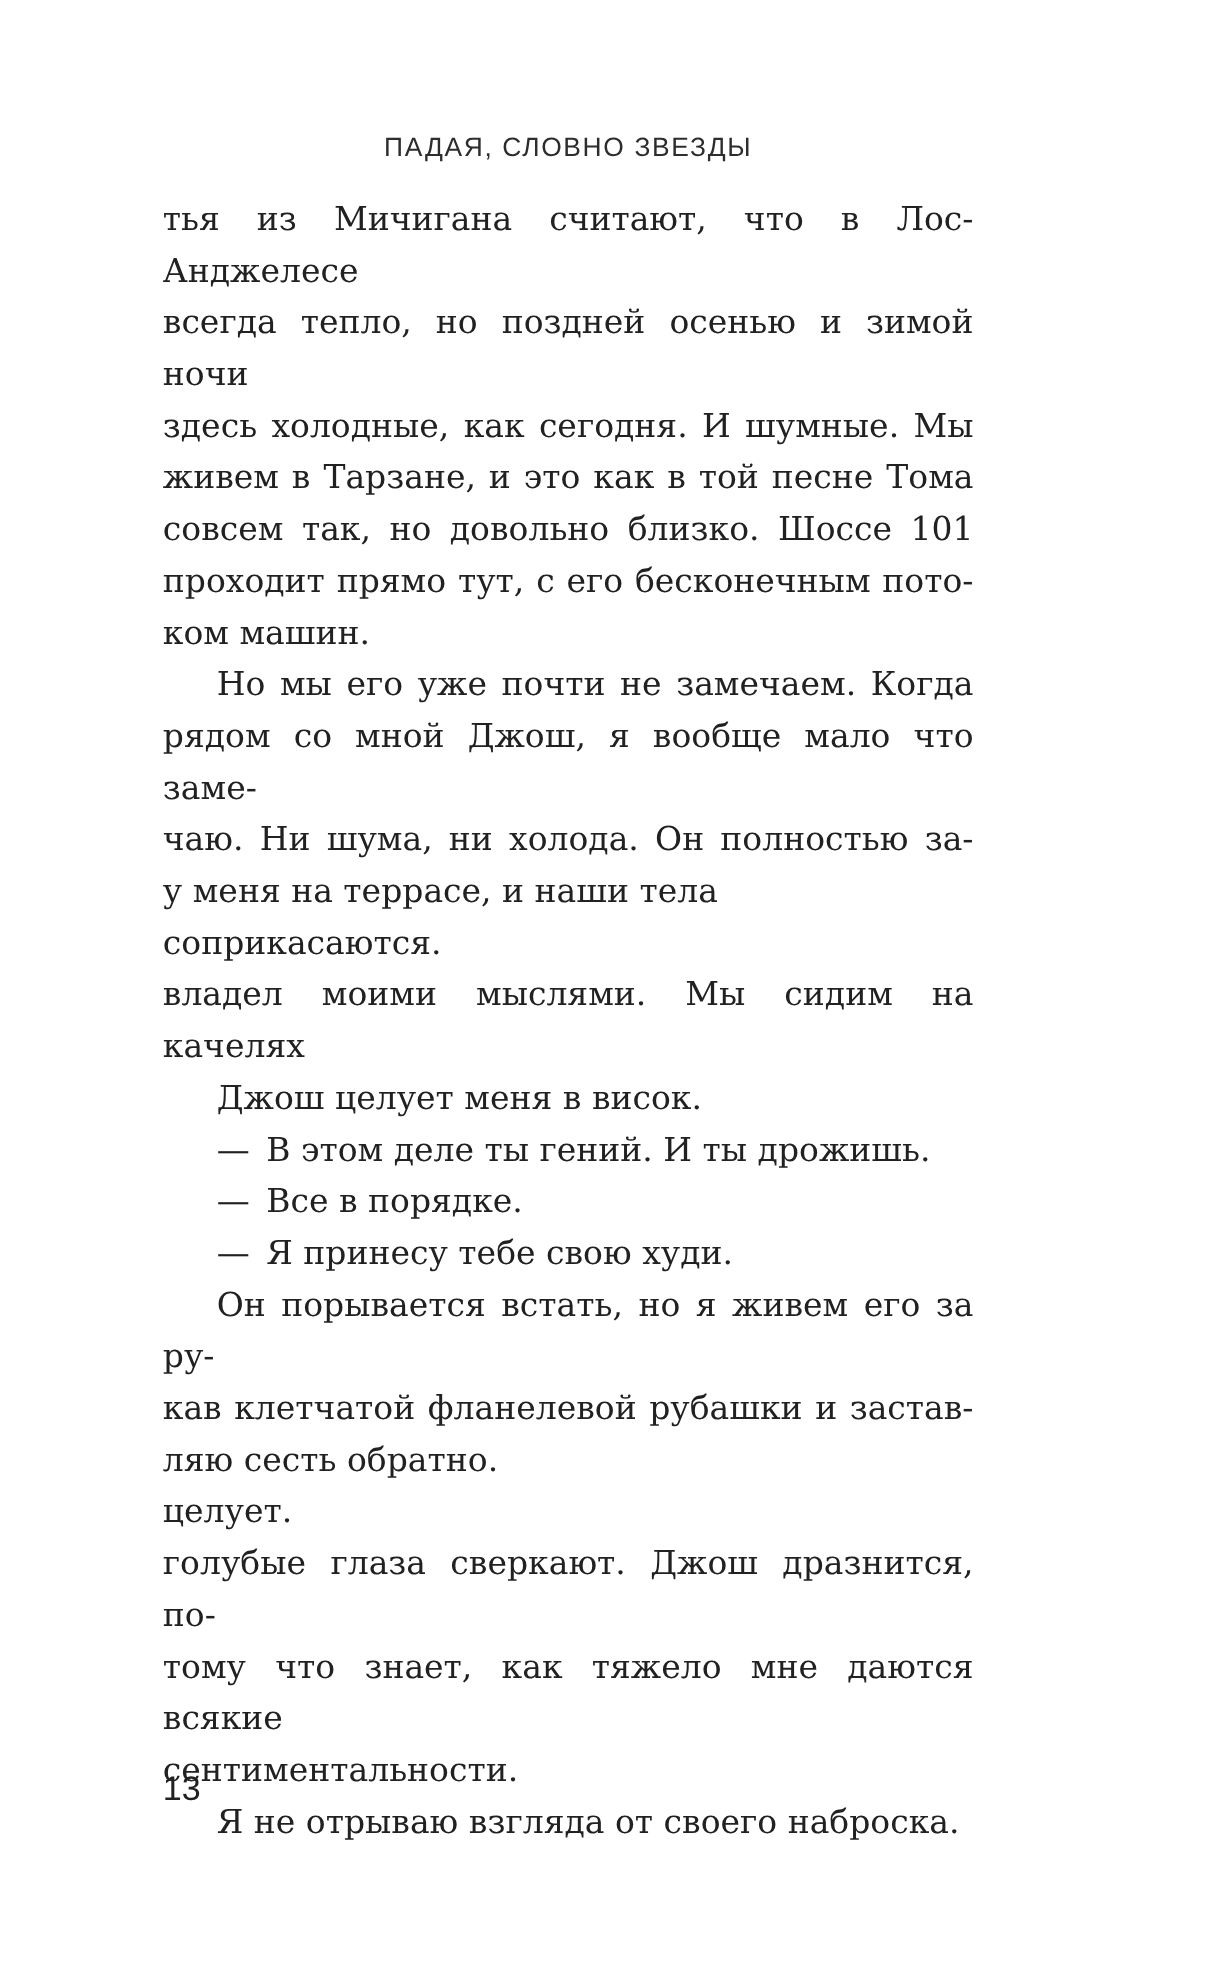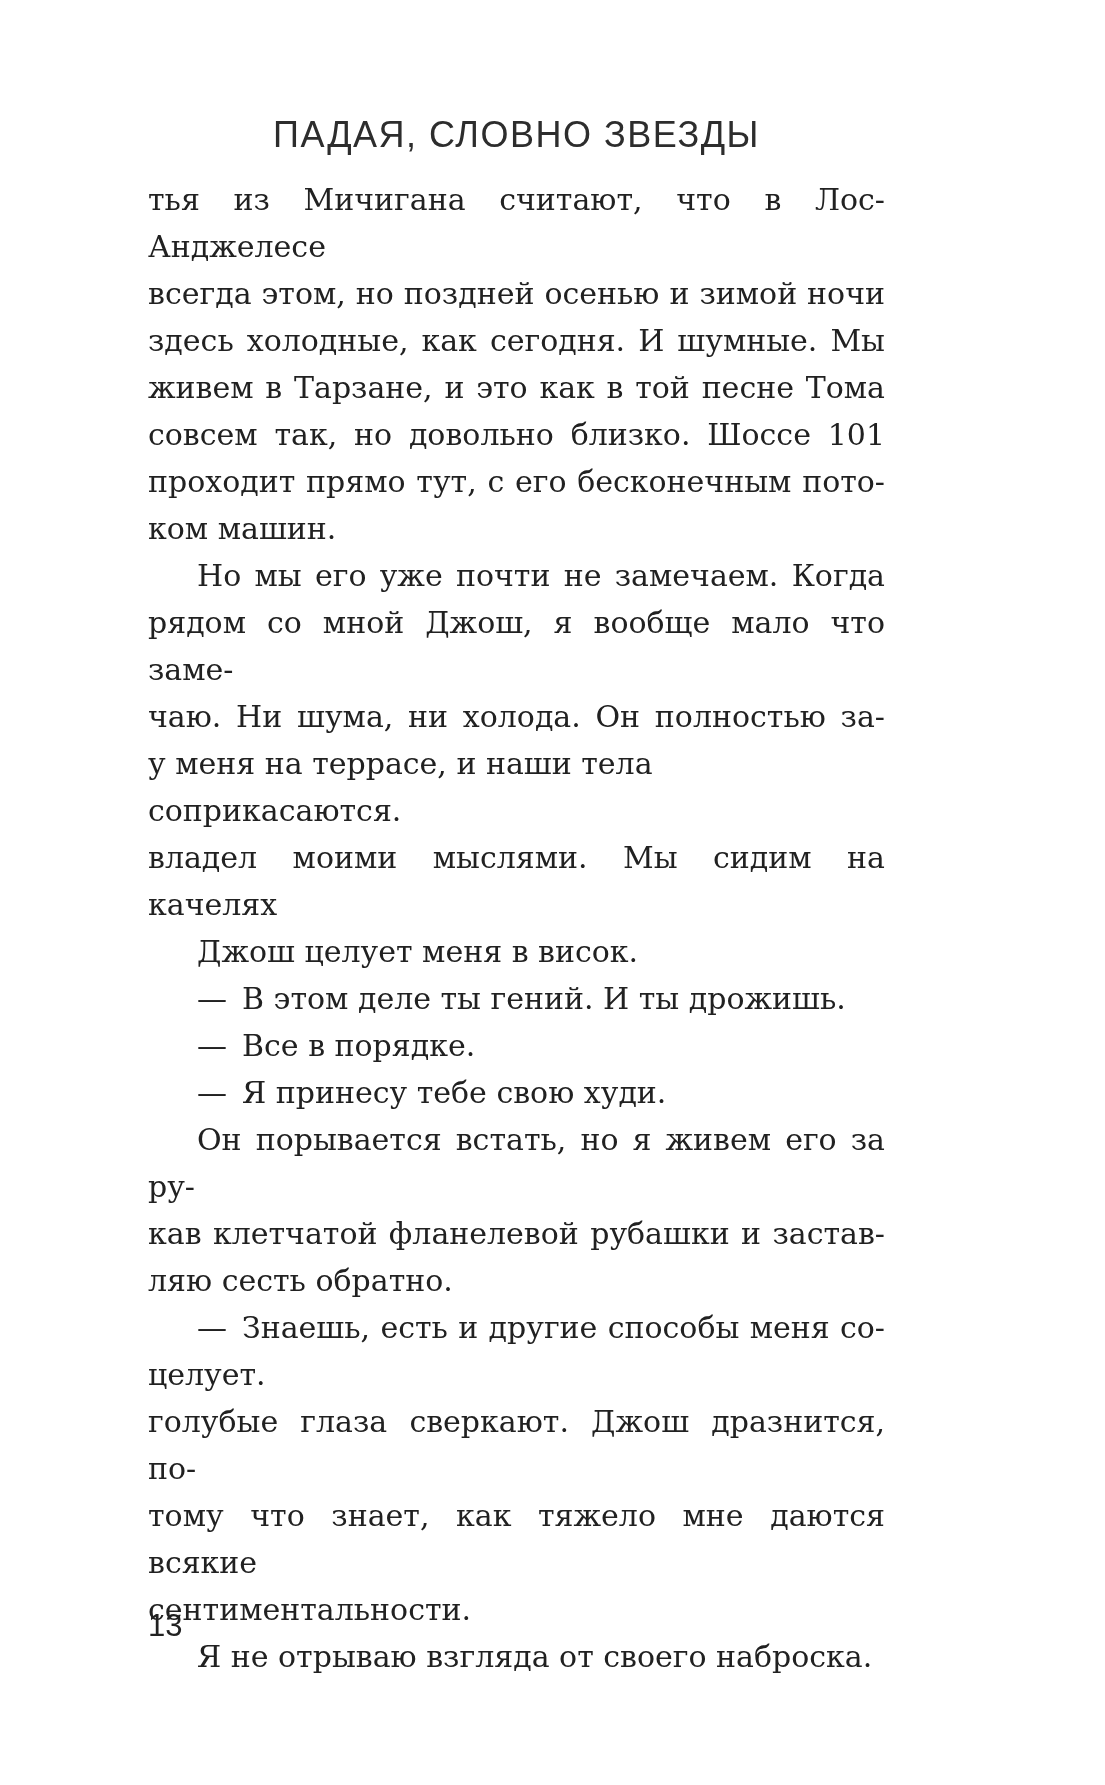--- a/index.html
+++ b/index.html
@@ -14,21 +14,21 @@
     background: #ffffff;
     overflow: hidden;
   }
   .running-head {
     position: absolute;
     top: 118px;
     left: 148px;
     width: 737px;
     text-align: center;
     font-family: "Liberation Sans", sans-serif;
-    font-size: 36px;
+    font-size: 24px;
     line-height: 34px;
     letter-spacing: 1.5px;
     color: #2d2d2d;
   }
   .text-block {
     position: absolute;
     top: 176px;
     left: 148px;
     width: 737px;
     font-family: "DejaVu Serif", serif;
@@ -59,39 +59,38 @@
   }
 </style>
 </head>
 <body>
 
 <div class="page">
   <div class="running-head">ПАДАЯ, СЛОВНО ЗВЕЗДЫ</div>
 
   <div class="text-block">
       <div class="line just">тья из Мичигана считают, что в Лос-Анджелесе</div>
-      <div class="line just">всегда этом, но поздней осенью и зимой ночи</div>
+      <div class="line just">всегда тепло, но поздней осенью и зимой ночи</div>
       <div class="line just">здесь холодные, как сегодня. И шумные. Мы</div>
       <div class="line just">живем в Тарзане, и это как в той песне Тома</div>
       <div class="line just">совсем так, но довольно близко. Шоссе 101</div>
       <div class="line just">проходит прямо тут, с его бесконечным пото-</div>
       <div class="line">ком машин.</div>
       <div class="line just indent">Но мы его уже почти не замечаем. Когда</div>
       <div class="line just">рядом со мной Джош, я вообще мало что заме-</div>
       <div class="line just">чаю. Ни шума, ни холода. Он полностью за-</div>
       <div class="line">у меня на террасе, и наши тела соприкасаются.</div>
       <div class="line just">владел моими мыслями. Мы сидим на качелях</div>
       <div class="line indent">Джош целует меня в висок.</div>
       <div class="line indent">— В этом деле ты гений. И ты дрожишь.</div>
       <div class="line indent">— Все в порядке.</div>
       <div class="line indent">— Я принесу тебе свою худи.</div>
       <div class="line just indent">Он порывается встать, но я живем его за ру-</div>
       <div class="line just">кав клетчатой фланелевой рубашки и застав-</div>
       <div class="line">ляю сесть обратно.</div>
-      <div class="line just indent">— Знаешь, есть и другие способы меня со-</div>
       <div class="line">целует.</div>
       <div class="line just">голубые глаза сверкают. Джош дразнится, по-</div>
       <div class="line just">тому что знает, как тяжело мне даются всякие</div>
       <div class="line">сентиментальности.</div>
       <div class="line indent">Я не отрываю взгляда от своего наброска.</div>
     </div>
 
   <div class="page-number">13</div>
 </div>
 

